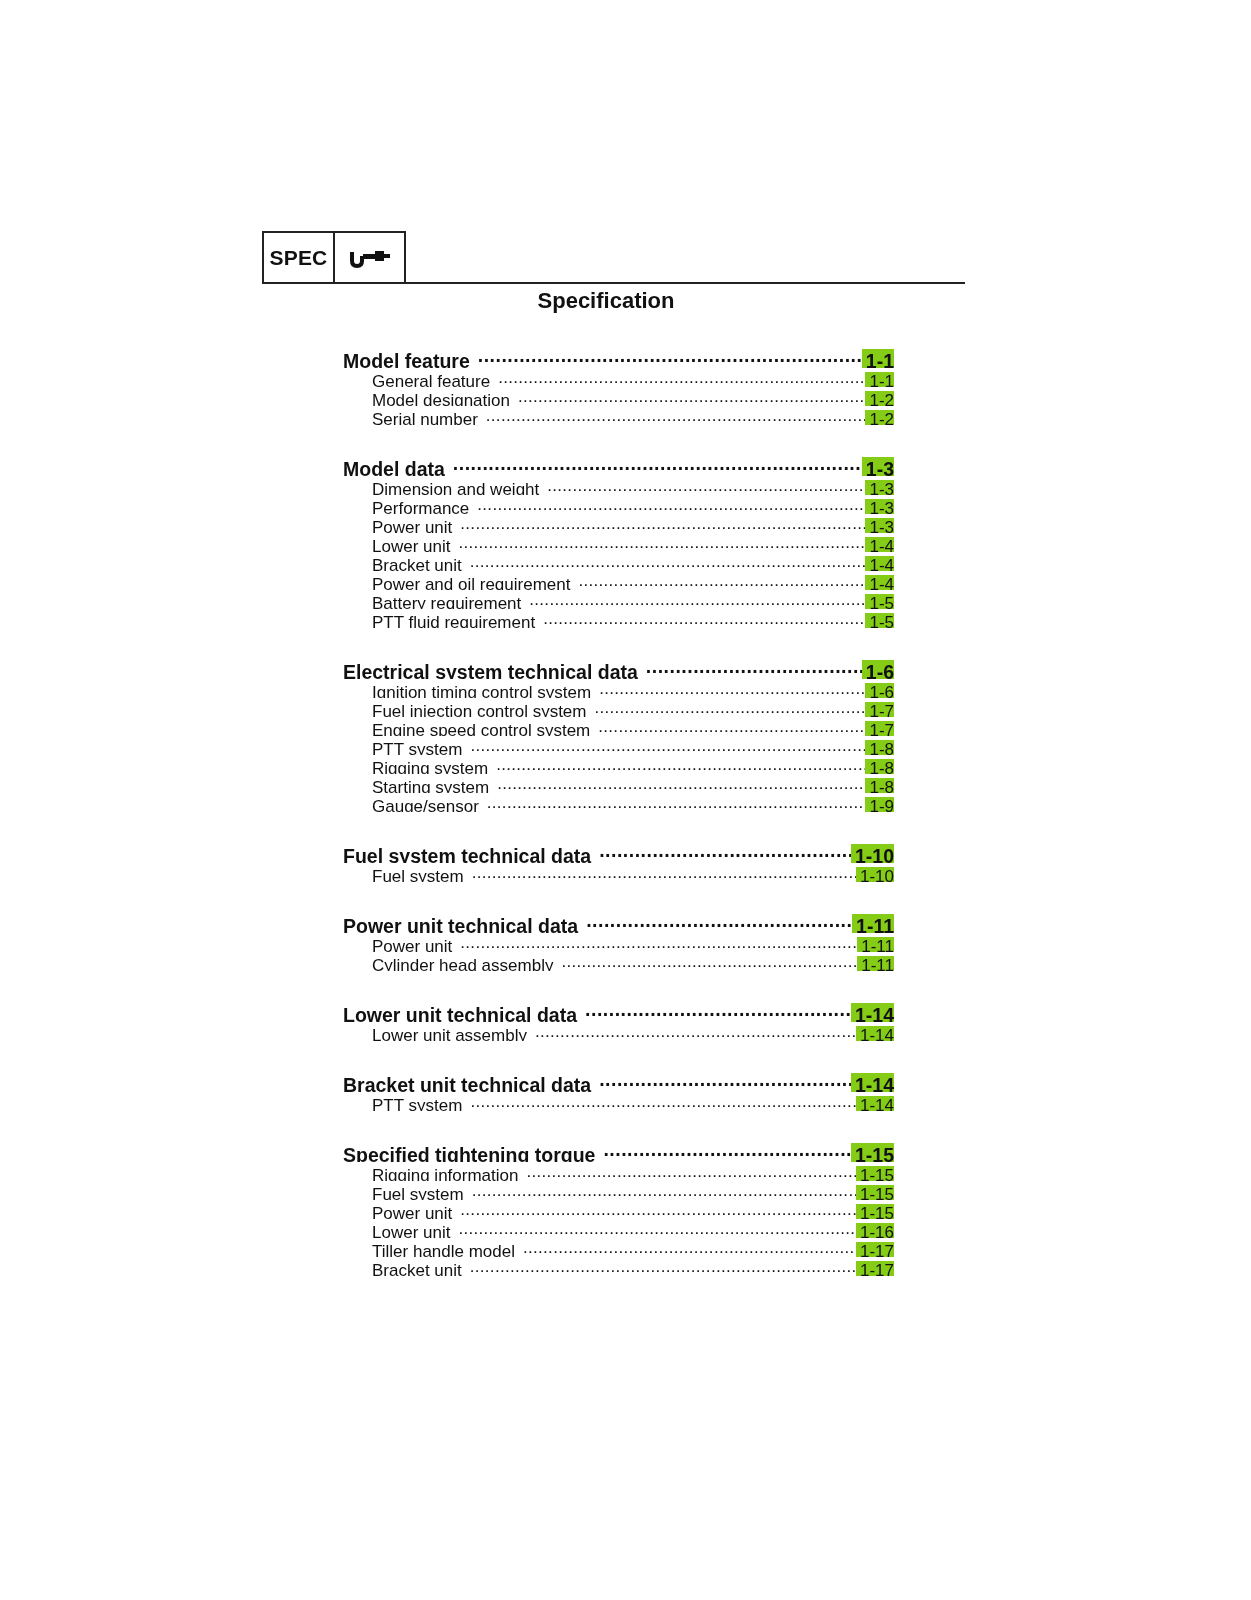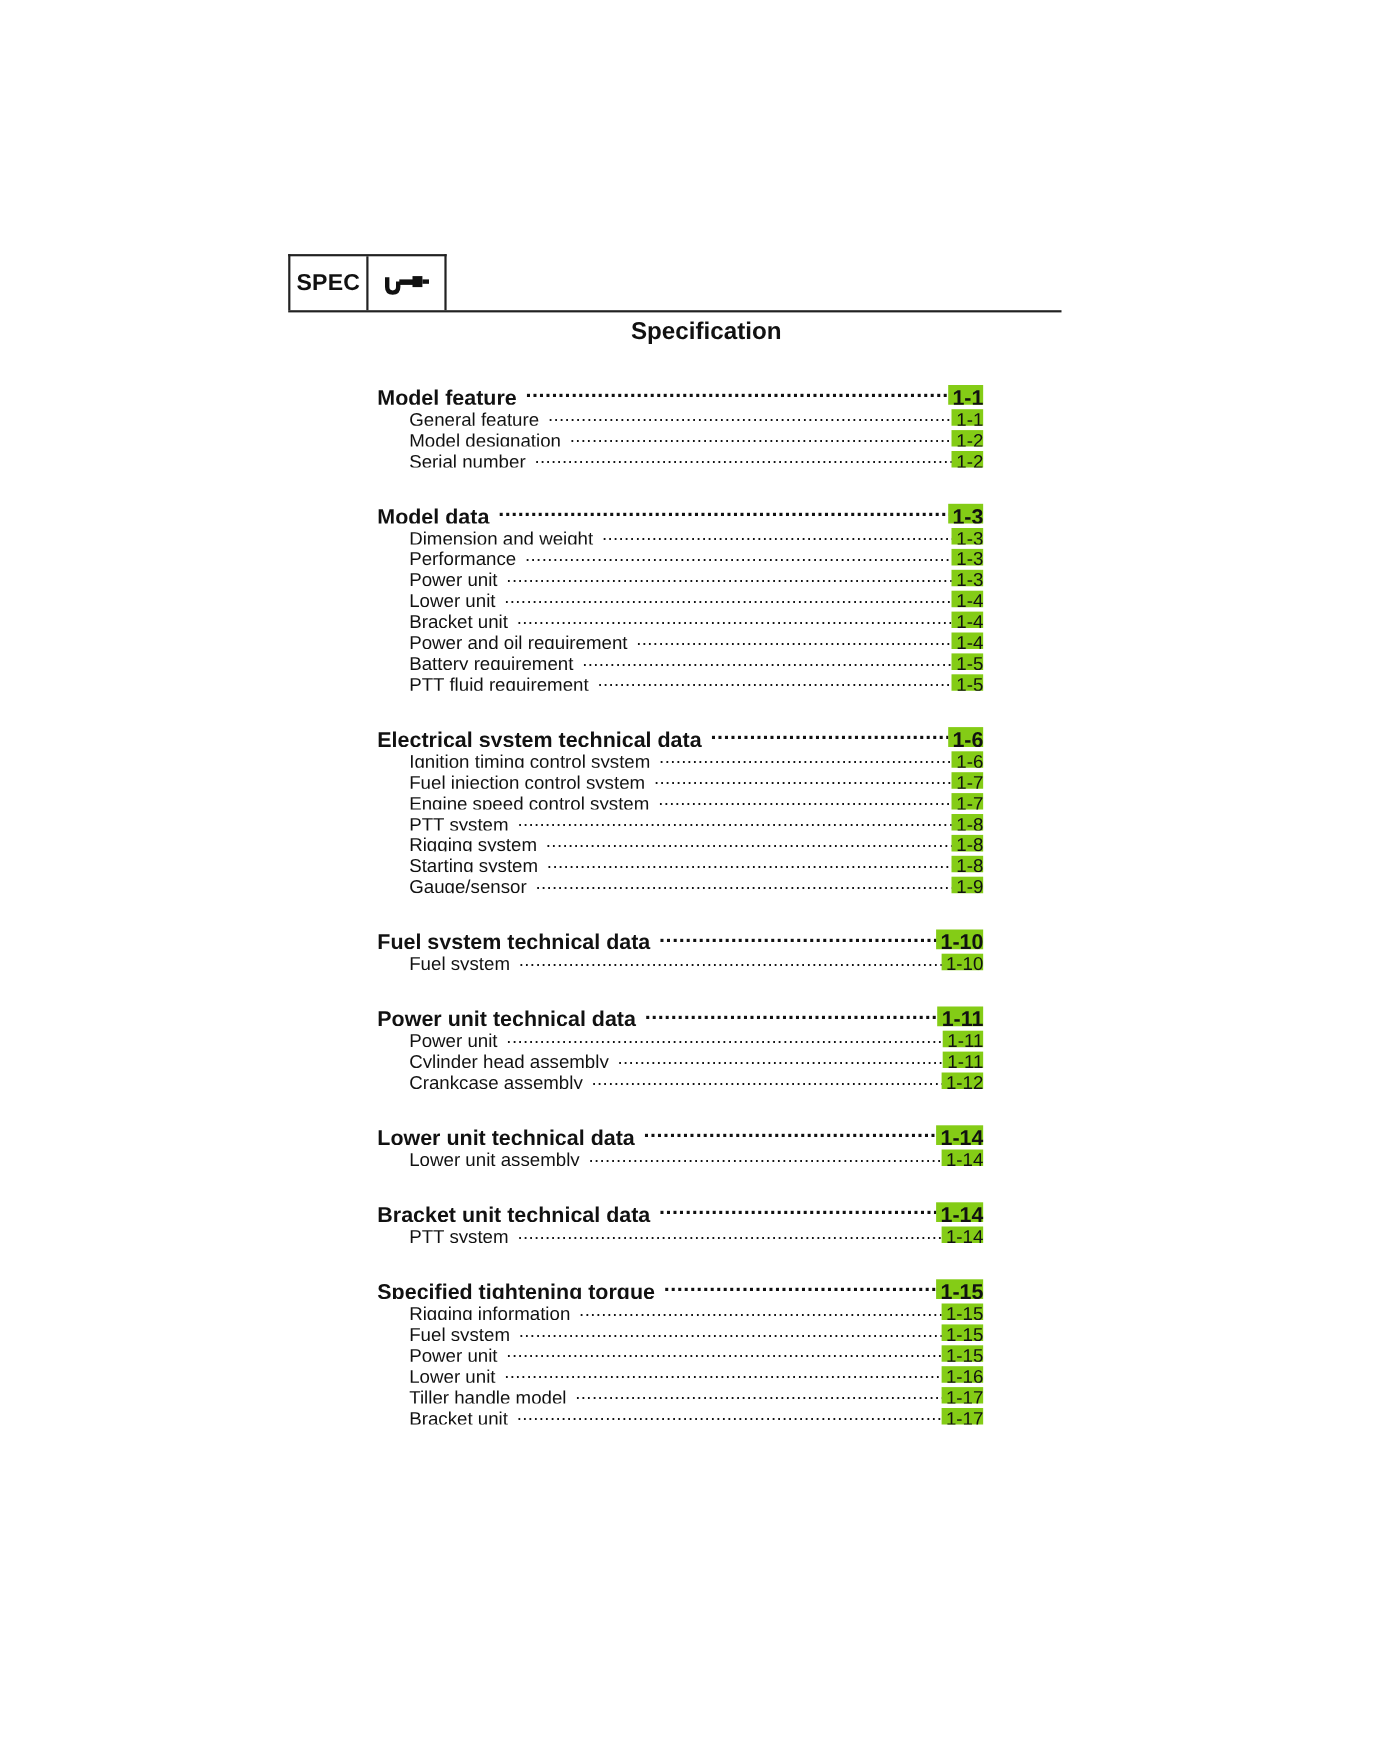--- a/index.html
+++ b/index.html
@@ -50,21 +50,20 @@
       background: #222;
     }
     .page-title {
       position: absolute;
       left: 0;
       width: 1212px;
       top: 288px;
       text-align: center;
       font-weight: bold;
       font-size: 22px;
-      margin-left: 36px;
     }
     .toc {
       position: absolute;
       left: 328px;
       top: 343px;
       width: 566px;
     }
     .section {
       margin-bottom: 26px;
     }
@@ -265,25 +264,20 @@
       <div class="toc-row sub">
         <span class="label">Power unit</span>
         <span class="leader"></span>
         <span class="page">1-11</span>
       </div>
       <div class="toc-row sub">
         <span class="label">Cylinder head assembly</span>
         <span class="leader"></span>
         <span class="page">1-11</span>
       </div>
-      <div class="toc-row sub">
-        <span class="label">Crankcase assembly</span>
-        <span class="leader"></span>
-        <span class="page">1-12</span>
-      </div>
     </div>
     <div class="section">
       <div class="toc-row main">
         <span class="label">Lower unit technical data</span>
         <span class="leader"></span>
         <span class="page">1-14</span>
       </div>
       <div class="toc-row sub">
         <span class="label">Lower unit assembly</span>
         <span class="leader"></span>

